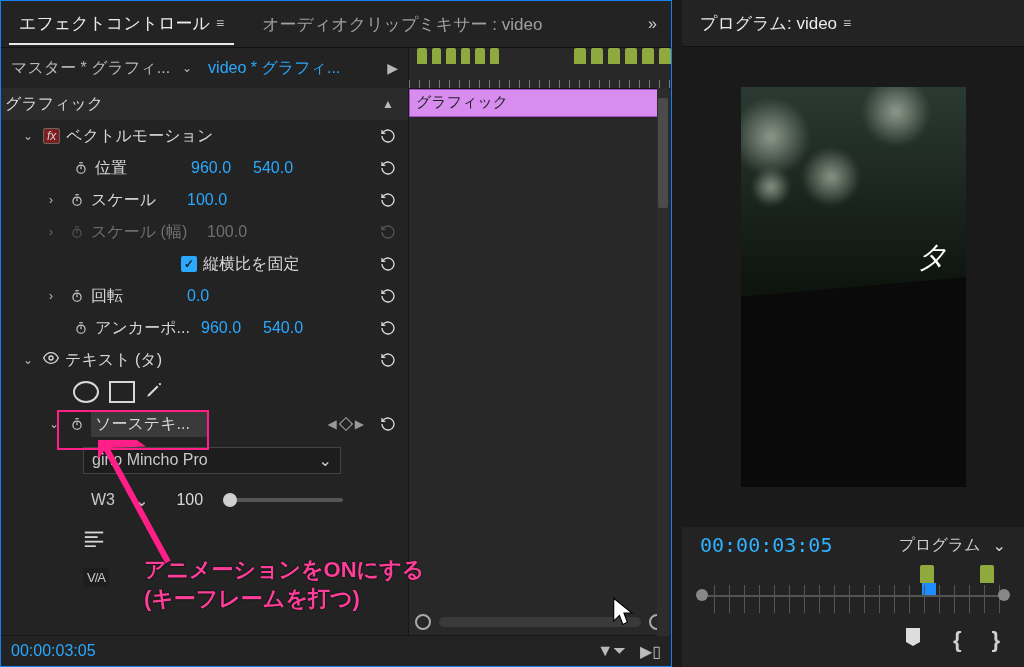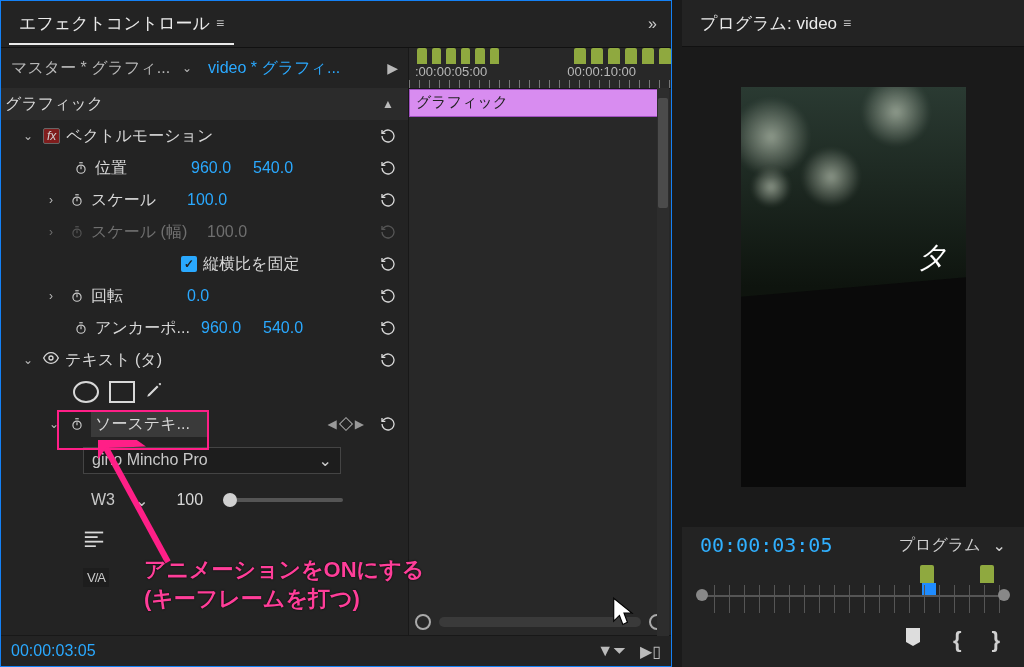--- a/index.html
+++ b/index.html
@@ -550,20 +550,23 @@
 <body>
 
 <div class="app">
 
   <div class="left-panel">
 
     <div class="panel-tabs">
       <div class="tab active">
         <span>エフェクトコントロール</span>
         <span class="menu-icon">≡</span>
+      </div>
+      <div class="tab">
+        <span>オーディオクリップミキサー : video</span>
       </div>
       <div class="more-arrow">»</div>
     </div>
 
     <div class="ec-body">
       <div class="ec-split">
 
         <div class="prop-col">
           <div class="ec-header-row">
             <span class="master">マスター * グラフィ...</span>
@@ -807,24 +810,20 @@
               <span class="marker"></span>
               <span class="marker-group2">
                 <span class="marker"></span>
                 <span class="marker"></span>
                 <span class="marker"></span>
                 <span class="marker"></span>
                 <span class="marker"></span>
                 <span class="marker"></span>
               </span>
             </div>
-            <div class="ruler-labels">
-              <span>:00:00:05:00</span>
-              <span>00:00:10:00</span>
-            </div>
             <div class="ruler-ticks"></div>
           </div>
           <div class="timeline-track-area">
             <div class="clip-bar">
               <span>グラフィック</span>
             </div>
             <div class="tl-bottom-strip">
               <span class="circle-o"></span>
               <div class="bar"></div>
               <span class="circle-o"></span>

